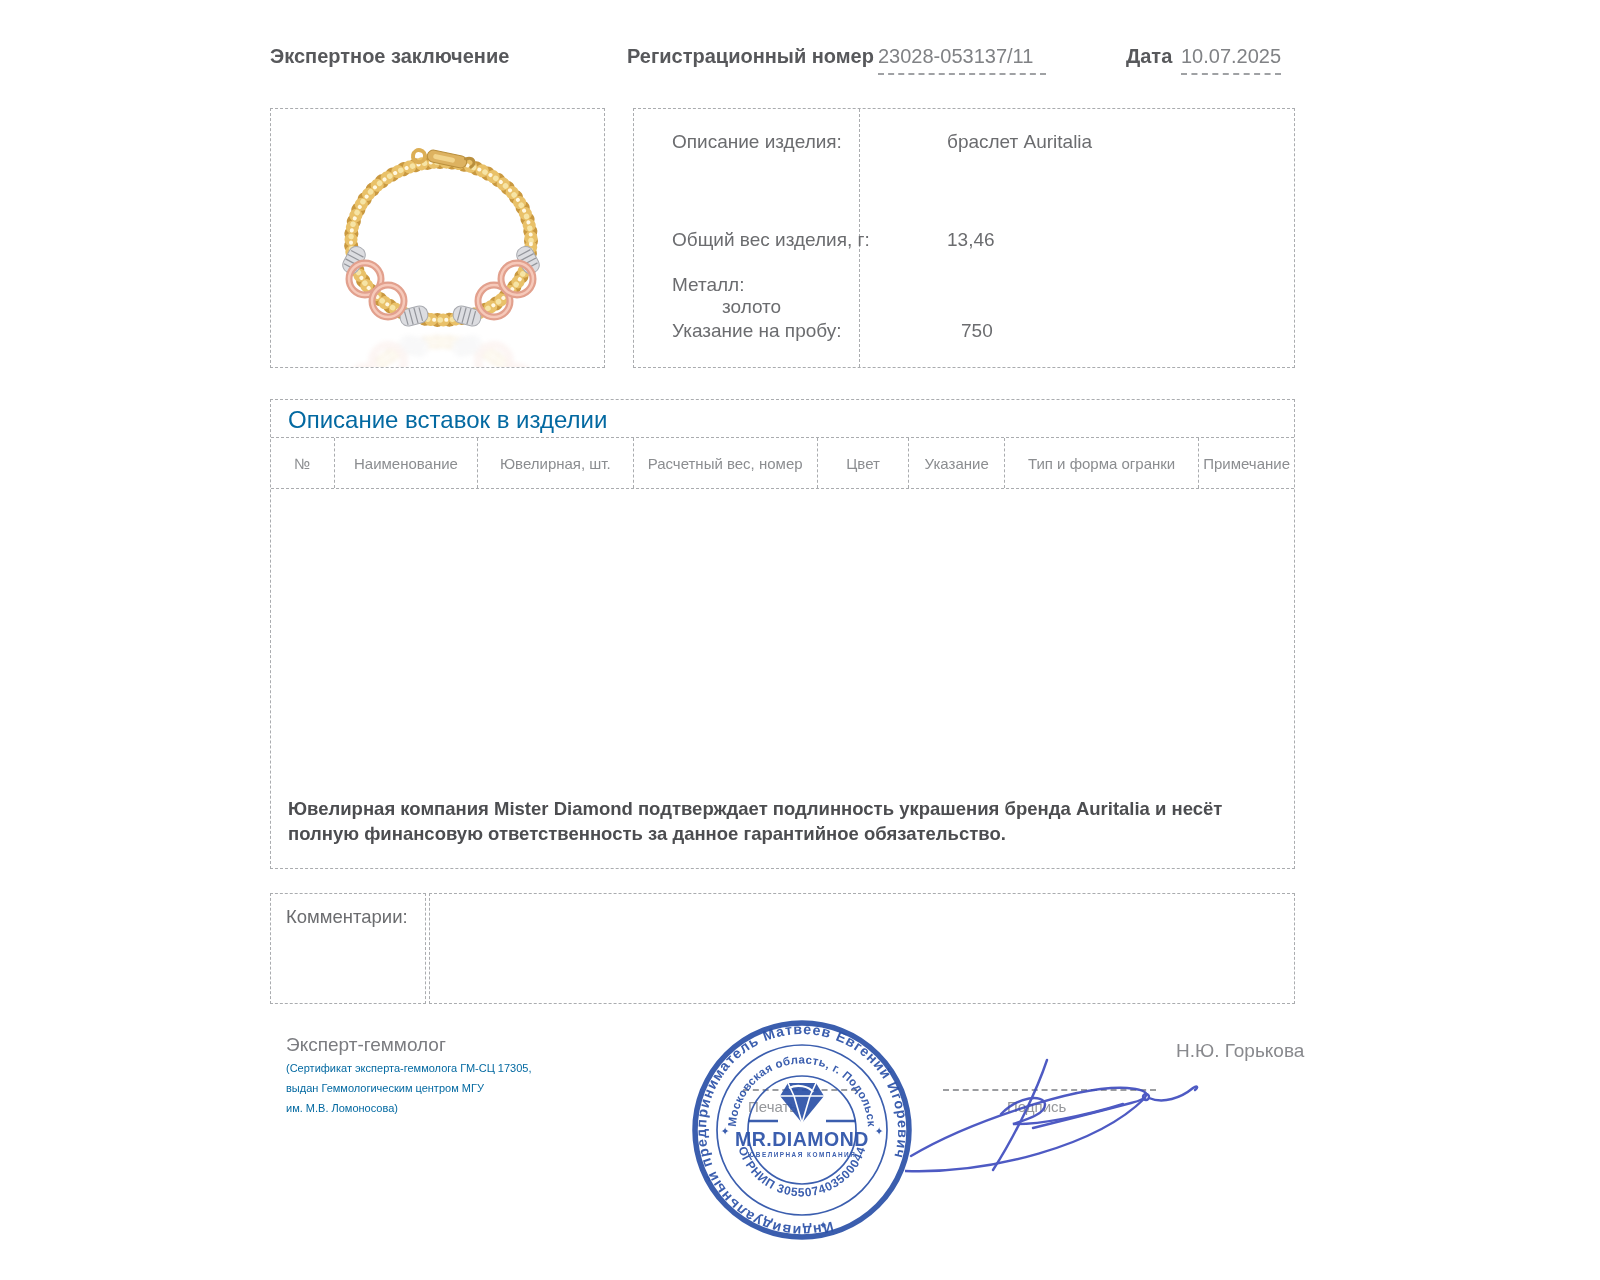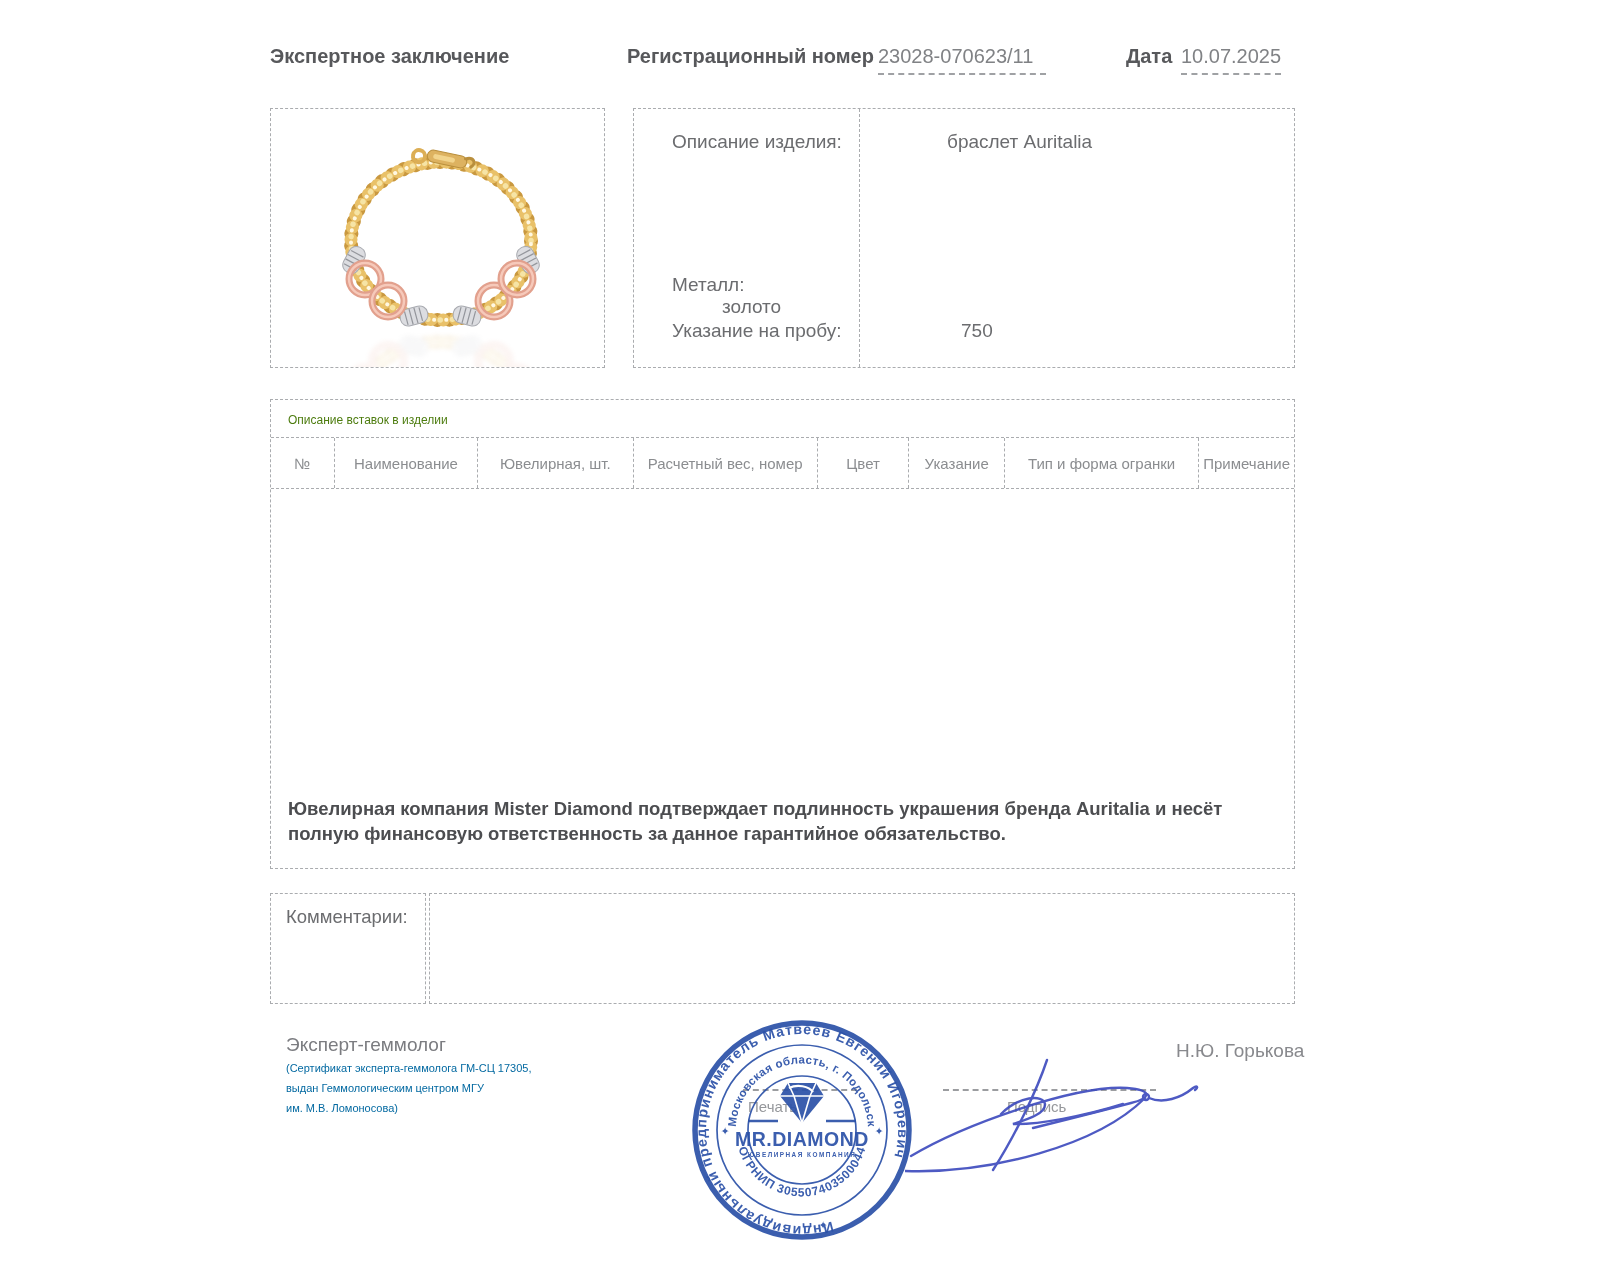--- a/index.html
+++ b/index.html
@@ -14,21 +14,21 @@
   .h-label { font-size:20px; font-weight:700; color:#57585b; white-space:nowrap; }
   .h-value { font-size:20px; color:#808285; white-space:nowrap; border-bottom:2px dashed #9fa1a4; padding-bottom:5px; display:inline-block; }
 
   
   .info-divider { position:absolute; left:225px; top:0; bottom:0; border-left:1px dashed #aaacaf; }
   .info-row { position:absolute; left:16px; right:0; display:flex; font-size:19px; color:#6b6c6f; }
   .info-row .lbl { width:225px; padding-left:22px; }
   .info-row .val { padding-left:72px; }
 
   
-  .t-title { height:38px; line-height:40px; padding-left:17px; border-bottom:1px dashed #aaacaf; font-size:12px; color:#4d7c0f; }
+  .t-title { height:38px; line-height:40px; padding-left:17px; border-bottom:1px dashed #aaacaf; font-size:24px; color:#0369a1; }
   .t-head { display:flex; height:51px; border-bottom:1px dashed #aaacaf; }
   .t-head .cell { border-right:1px dashed #aaacaf; display:flex; align-items:center; justify-content:center; font-size:15px; color:#8b8d90; text-align:center; padding:0 4px; }
   .t-head .cell:last-child { border-right:none; }
   .statement { position:absolute; left:17px; right:40px; bottom:22px; font-size:18.5px; line-height:25px; font-weight:700; color:#4c4d50; }
 
   
   .c-label { padding:12px 0 0 15px; font-size:18.5px; color:#6b6c6f; }
 
   
   .f-title { font-size:19px; color:#7b7c80; }
@@ -40,21 +40,21 @@
   svg text { font-family:"Liberation Sans","DejaVu Sans",sans-serif; }
 </style>
 </head>
 <body>
 
 <div class="doc">
 
   <div class="abs h-label" style="left:270px; top:45px;">Экспертное заключение</div>
   <div class="abs h-label" style="left:627px; top:45px;">Регистрационный номер</div>
   <div class="abs" style="left:878px; top:45px;">
-    <span class="h-value" style="min-width:168px;">23028-070623/11</span>
+    <span class="h-value" style="min-width:168px;">23028-053137/11</span>
   </div>
   <div class="abs h-label" style="left:1126px; top:45px;">Дата</div>
   <div class="abs" style="left:1181px; top:45px;">
     <span class="h-value" style="min-width:100px;">10.07.2025</span>
   </div>
 
   <div class="abs dashbox" style="left:270px; top:108px; width:335px; height:260px;">
     <svg width="333" height="258" viewBox="0 0 333 258">
       <defs>
         <filter id="blur1" x="-20%" y="-20%" width="140%" height="140%">
@@ -106,20 +106,24 @@
 
       <use href="#chaingrp" transform="matrix(1,0,0,-1,0,444)" opacity="0.13" filter="url(#blur1)"></use>
     </svg>
   </div>
 
   <div class="abs dashbox" style="left:633px; top:108px; width:662px; height:260px;">
     <div class="info-divider"></div>
     <div class="info-row" style="top:22px;">
       <div class="lbl">Описание изделия:</div>
       <div class="val">браслет Auritalia</div>
+    </div>
+    <div class="info-row" style="top:120px;">
+      <div class="lbl">Общий вес изделия, г:</div>
+      <div class="val">13,46</div>
     </div>
     <div class="info-row" style="top:165px;flex-direction:column;">
       <div class="lbl">Металл:</div>
       <div class="val">золото</div>
     </div>
     <div class="info-row" style="top:211px;gap:14px;">
       <div class="lbl">Указание на пробу:</div>
       <div class="val">750</div>
     </div>
   </div>

